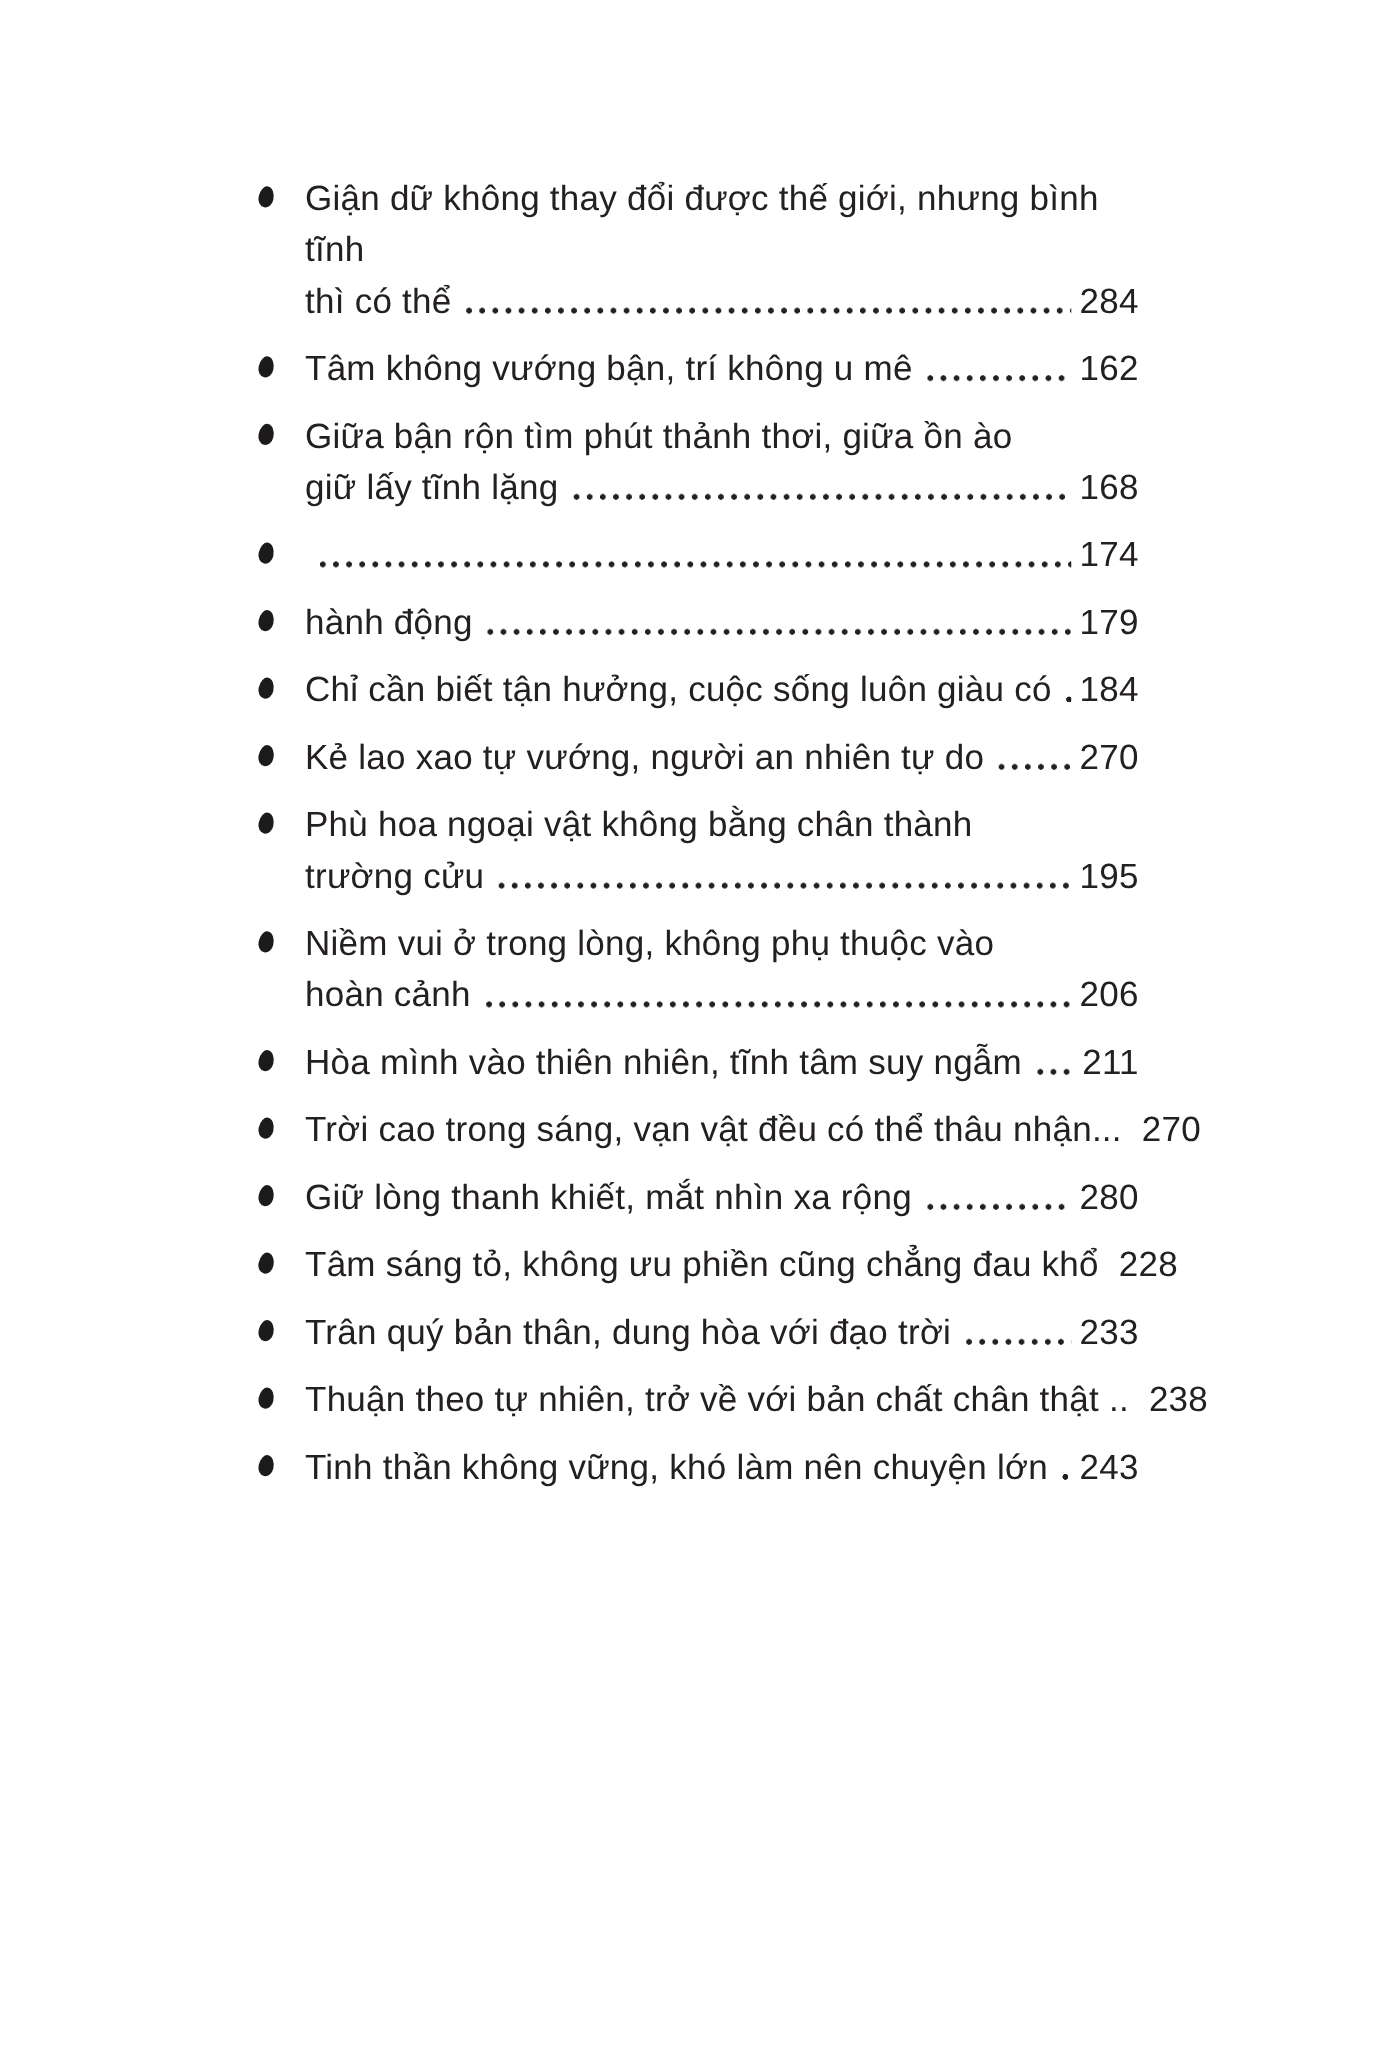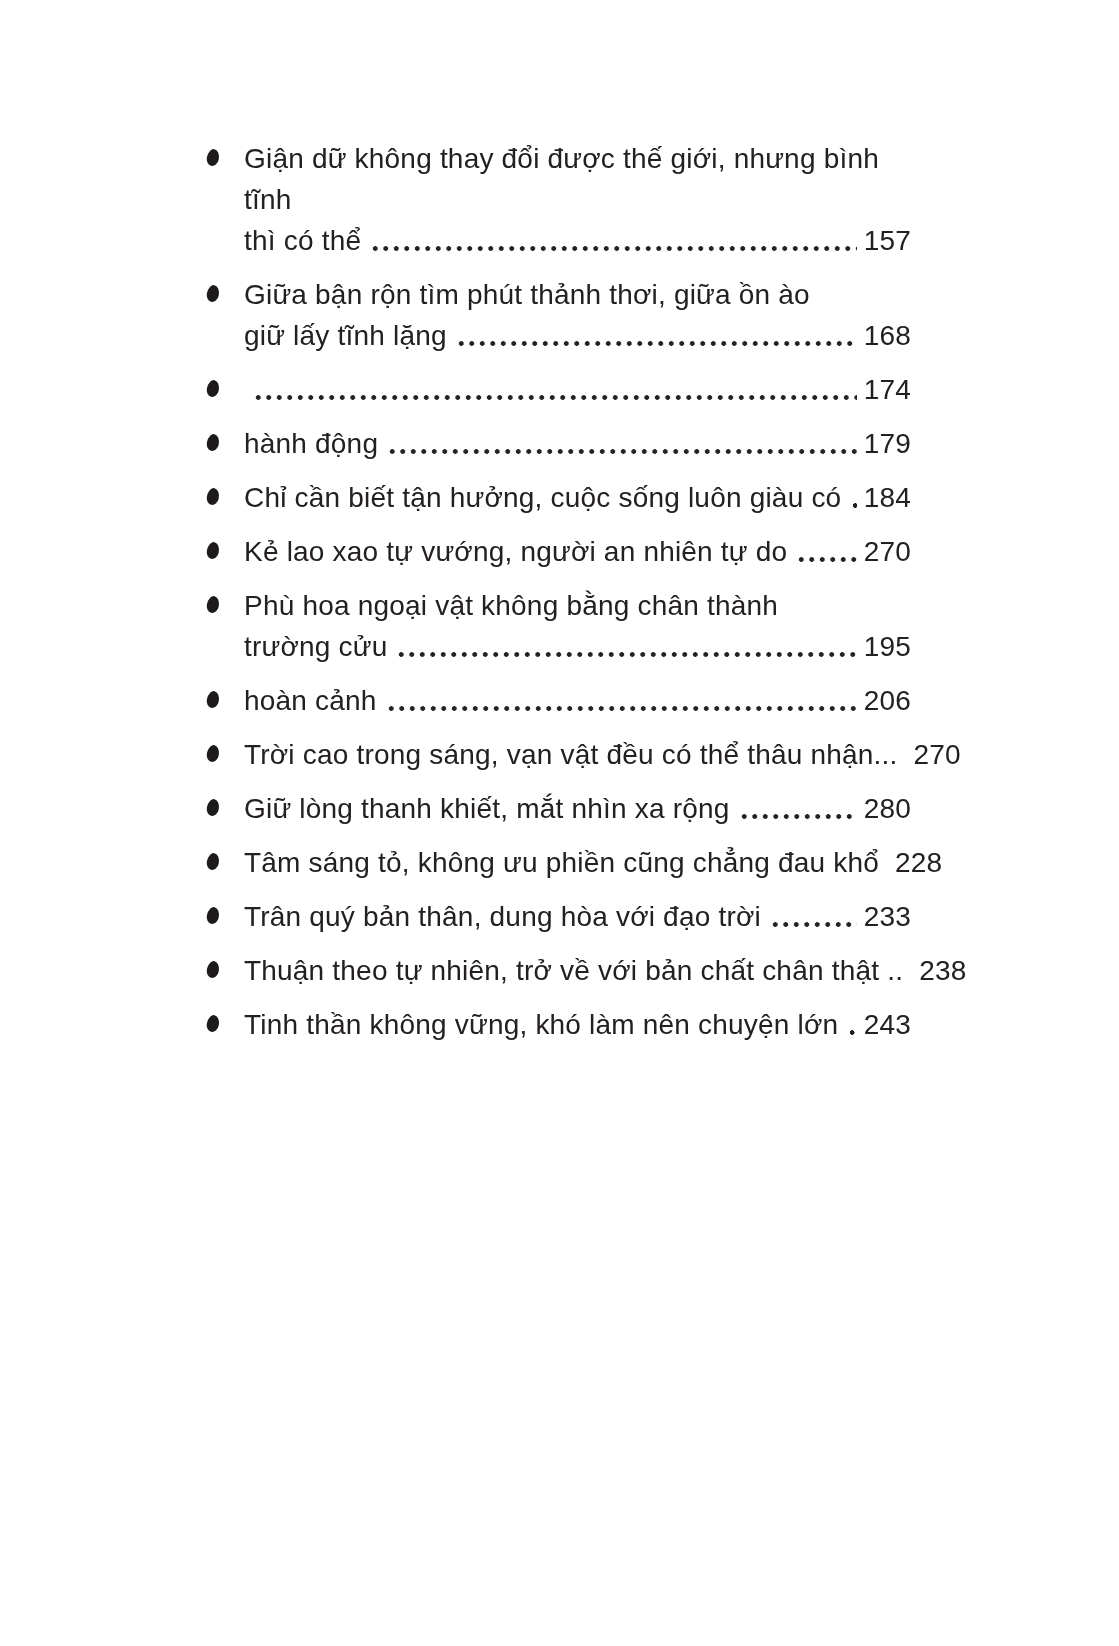--- a/index.html
+++ b/index.html
@@ -72,21 +72,31 @@
 
 <div class="page">
   <div class="toc">
       <div class="entry">
         <span class="bullet"></span>
         <div class="entry-body">
           <div class="line">Giận dữ không thay đổi được thế giới, nhưng bình tĩnh</div>
           <div class="line line-last">
             <span class="title">thì có thể</span>
             <span class="leader"></span>
-            <span class="pagenum">157</span>
+            <span class="pagenum">284</span>
+          </div>
+        </div>
+      </div>
+      <div class="entry">
+        <span class="bullet"></span>
+        <div class="entry-body">
+          <div class="line line-last">
+            <span class="title">Tâm không vướng bận, trí không u mê</span>
+            <span class="leader"></span>
+            <span class="pagenum">162</span>
           </div>
         </div>
       </div>
       <div class="entry">
         <span class="bullet"></span>
         <div class="entry-body">
           <div class="line">Giữa bận rộn tìm phút thảnh thơi, giữa ồn ào</div>
           <div class="line line-last">
             <span class="title">giữ lấy tĩnh lặng</span>
             <span class="leader"></span>
@@ -140,24 +150,35 @@
           <div class="line line-last">
             <span class="title">trường cửu</span>
             <span class="leader"></span>
             <span class="pagenum">195</span>
           </div>
         </div>
       </div>
       <div class="entry">
         <span class="bullet"></span>
         <div class="entry-body">
+          <div class="line">Niềm vui ở trong lòng, không phụ thuộc vào</div>
           <div class="line line-last">
             <span class="title">hoàn cảnh</span>
             <span class="leader"></span>
             <span class="pagenum">206</span>
+          </div>
+        </div>
+      </div>
+      <div class="entry">
+        <span class="bullet"></span>
+        <div class="entry-body">
+          <div class="line line-last">
+            <span class="title">Hòa mình vào thiên nhiên, tĩnh tâm suy ngẫm</span>
+            <span class="leader"></span>
+            <span class="pagenum">211</span>
           </div>
         </div>
       </div>
       <div class="entry">
         <span class="bullet"></span>
         <div class="entry-body">
           <div class="line line-last">
             <span class="title">Trời cao trong sáng, vạn vật đều có thể thâu nhận...</span>
             <span class="leader"></span>
             <span class="pagenum">270</span>

